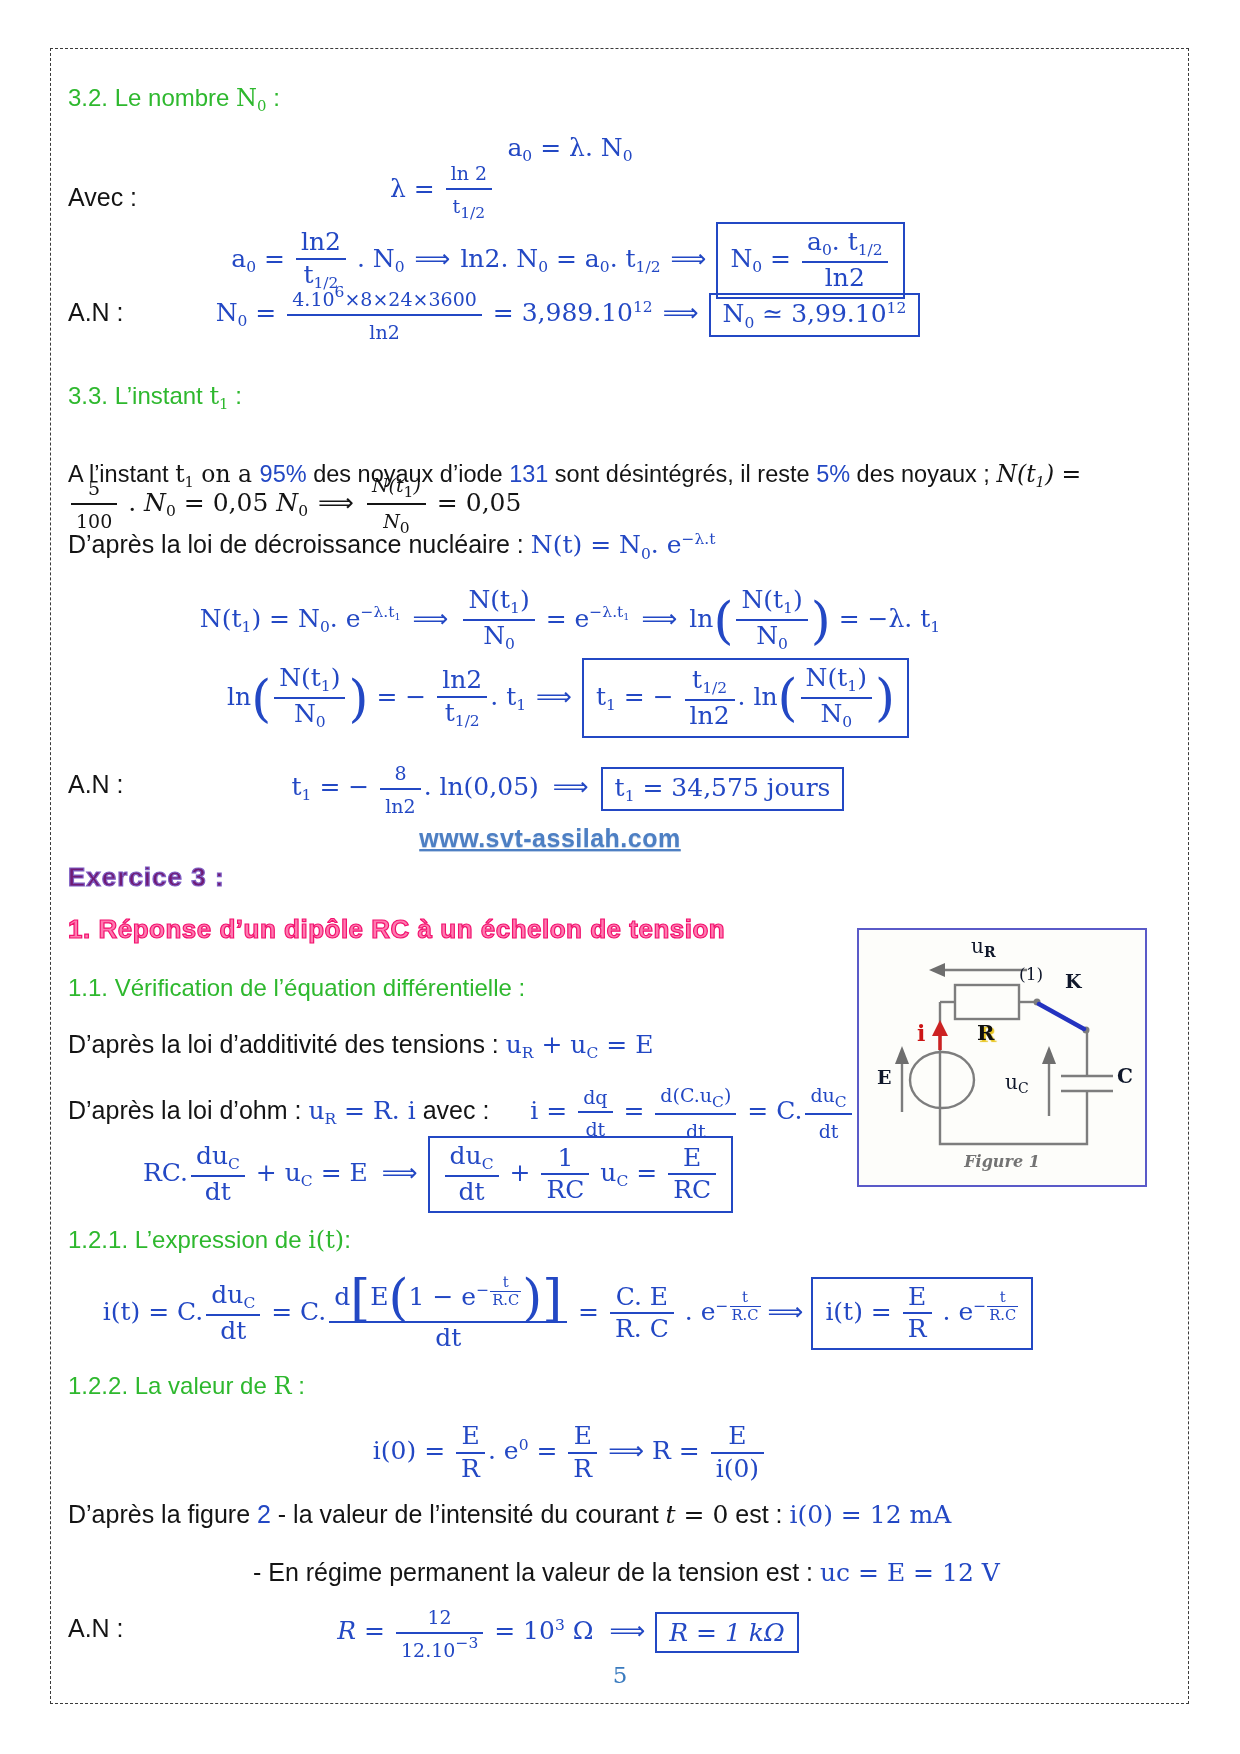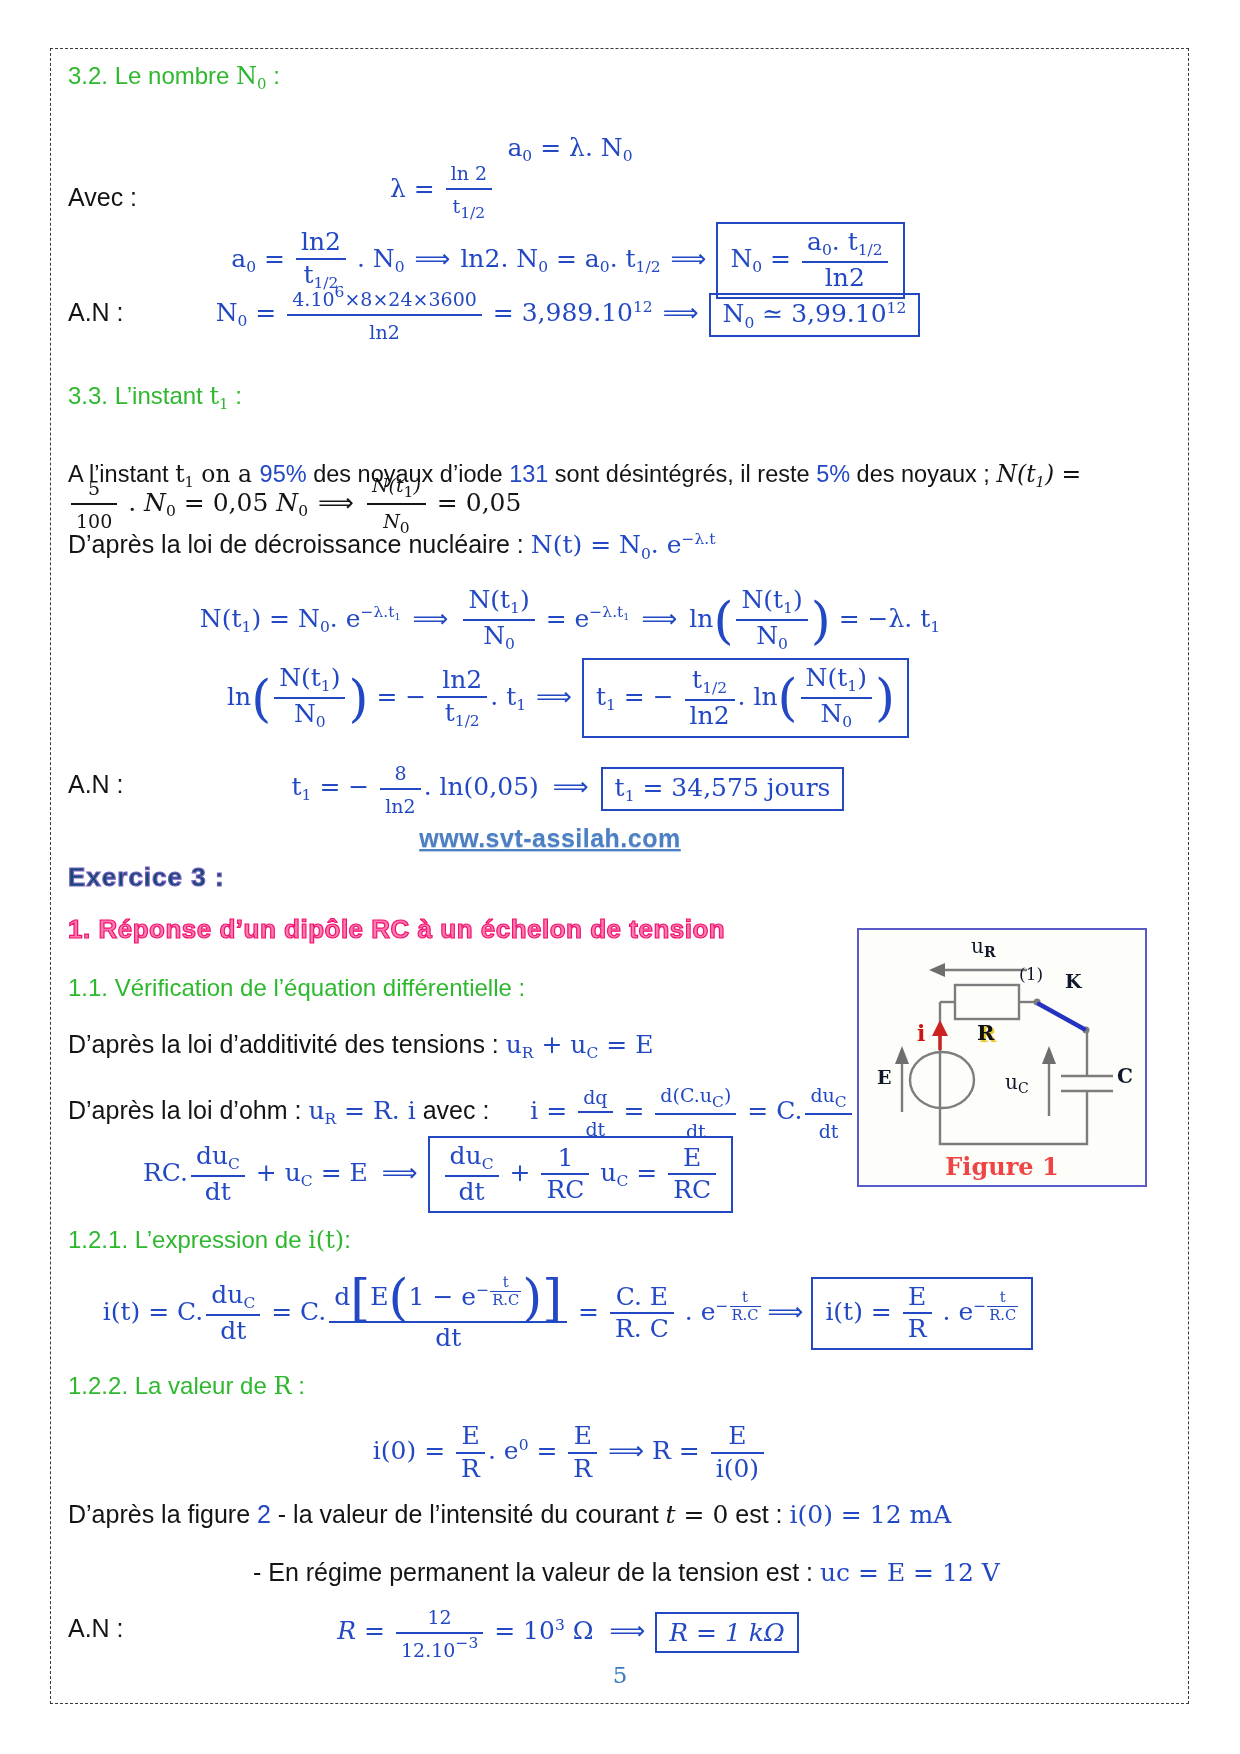--- a/index.html
+++ b/index.html
@@ -12,21 +12,21 @@
     border:1px dashed #3a3a3a;
   }
   .abs { position:absolute; white-space:nowrap; }
   .crow { position:absolute; left:50px; width:1040px; text-align:center; white-space:nowrap; }
   .crow2 { position:absolute; left:50px; width:780px; text-align:center; white-space:nowrap; }
 
   
   .h { font-size:24px; color:#2eb82e; }
   .exercice {
     font-size:26px; font-weight:bold; letter-spacing:1px;
-    color:#0c4a6e; -webkit-text-stroke:1.2px #7e5fc5;
+    color:#701a75; -webkit-text-stroke:1.2px #7e5fc5;
   }
   .pinkh {
     font-size:26px; font-weight:bold; letter-spacing:0.5px;
     color:#ff7ab0; -webkit-text-stroke:1.2px #f2116e;
   }
   .wm {
     font-size:25px; font-weight:bold; color:#4d7fc3;
     text-decoration:underline; letter-spacing:0.5px;
     text-shadow:0 1px 1px #b9cce6;
   }
@@ -64,33 +64,33 @@
 
   
   .fig {
     position:absolute; left:857px; top:928px; width:286px; height:255px;
     border:2px solid #5a5ac8; background:#fdfdfa;
   }
   .fig-label { position:absolute; font-family:"DejaVu Serif", serif; color:#0f172a; white-space:nowrap; }
   .fig-sub { font-size:0.7em; vertical-align:-0.3em; font-weight:bold; }
   .fig-caption {
     position:absolute; left:0; top:222px; width:100%; text-align:center;
-    font-family:"DejaVu Serif", serif; font-weight:bold; font-size:24px; color:#ef4444;
+    font-family:"DejaVu Serif", serif; font-weight:bold; font-size:16px; color:#737373;font-style:italic;
   }
   .r-label { font-weight:bold; color:#101010; font-size:21px; text-shadow:2px 2px 1px #e8c520; }
   .i-label { font-weight:bold; color:#cc1515; font-size:22px; }
 
   .pagenum { font-family:"DejaVu Serif", serif; color:#3a7bbf; font-size:23px; }
 </style>
 </head>
 <body>
 
 <div class="border-box"></div>
 
-<div class="abs h" style="left:68px;top:62px"><span>3.2. Le nombre </span><span class="m">N</span><span class="m sb">0</span><span> :</span></div>
+<div class="abs h" style="left:68px;top:84px"><span>3.2. Le nombre </span><span class="m">N</span><span class="m sb">0</span><span> :</span></div>
 <div class="crow" style="top:133px"><span class="mrow"><span>a</span><span class="sb">0</span><span> = λ. N</span><span class="sb">0</span></span></div>
 <div class="abs label" style="left:68px;top:183px">Avec :</div>
 <div class="abs" style="left:390px;top:158px"><span class="mrow"><span>λ = </span><span class="frac">
         <span class="fn"><span class="sm">ln 2</span></span>
         <span class="fd"><span class="sm">t</span><span class="sm sb">1/2</span></span>
       </span></span></div>
 <div class="crow" style="top:222px"><span class="mrow"><span>a</span><span class="sb">0</span><span> = </span><span class="frac">
         <span class="fn"><span>ln2</span></span>
         <span class="fd"><span>t</span><span class="sb">1/2</span></span>
       </span><span> . N</span><span class="sb">0</span><span class="gap" style="width: 10px;"></span><span class="ar">⟹</span><span class="gap" style="width: 10px;"></span><span>ln2. N</span><span class="sb">0</span><span> = a</span><span class="sb">0</span><span>. t</span><span class="sb">1/2</span><span class="gap" style="width: 10px;"></span><span class="ar">⟹</span><span class="gap" style="width: 6px;"></span><span class="fbox"><span>N</span><span class="sb">0</span><span> = </span><span class="frac">

